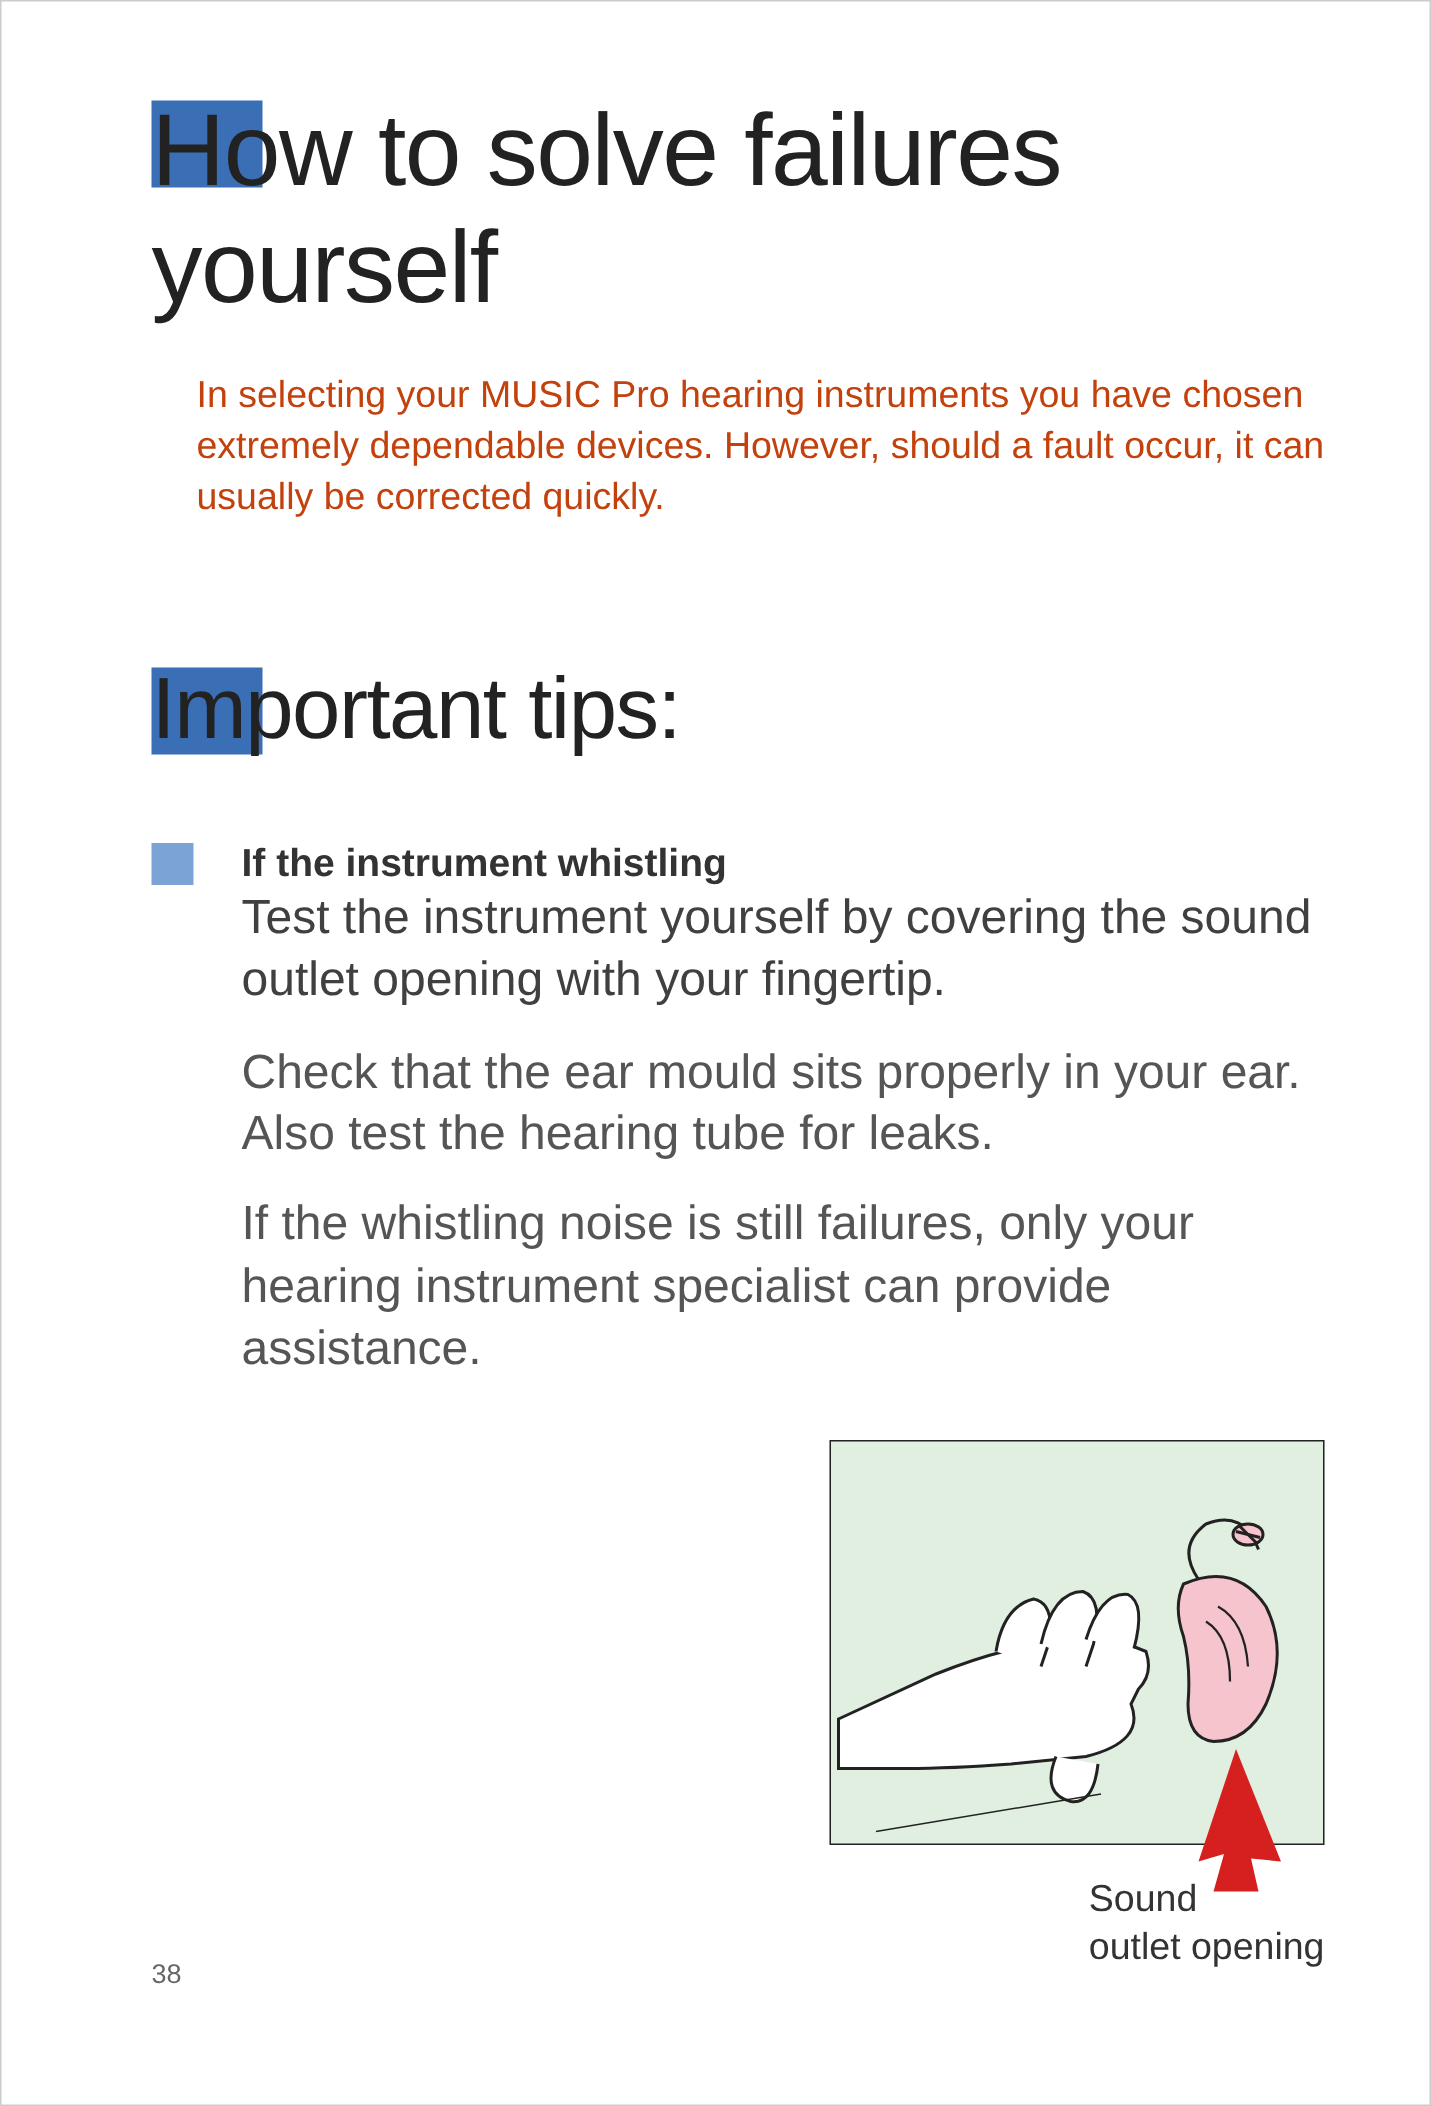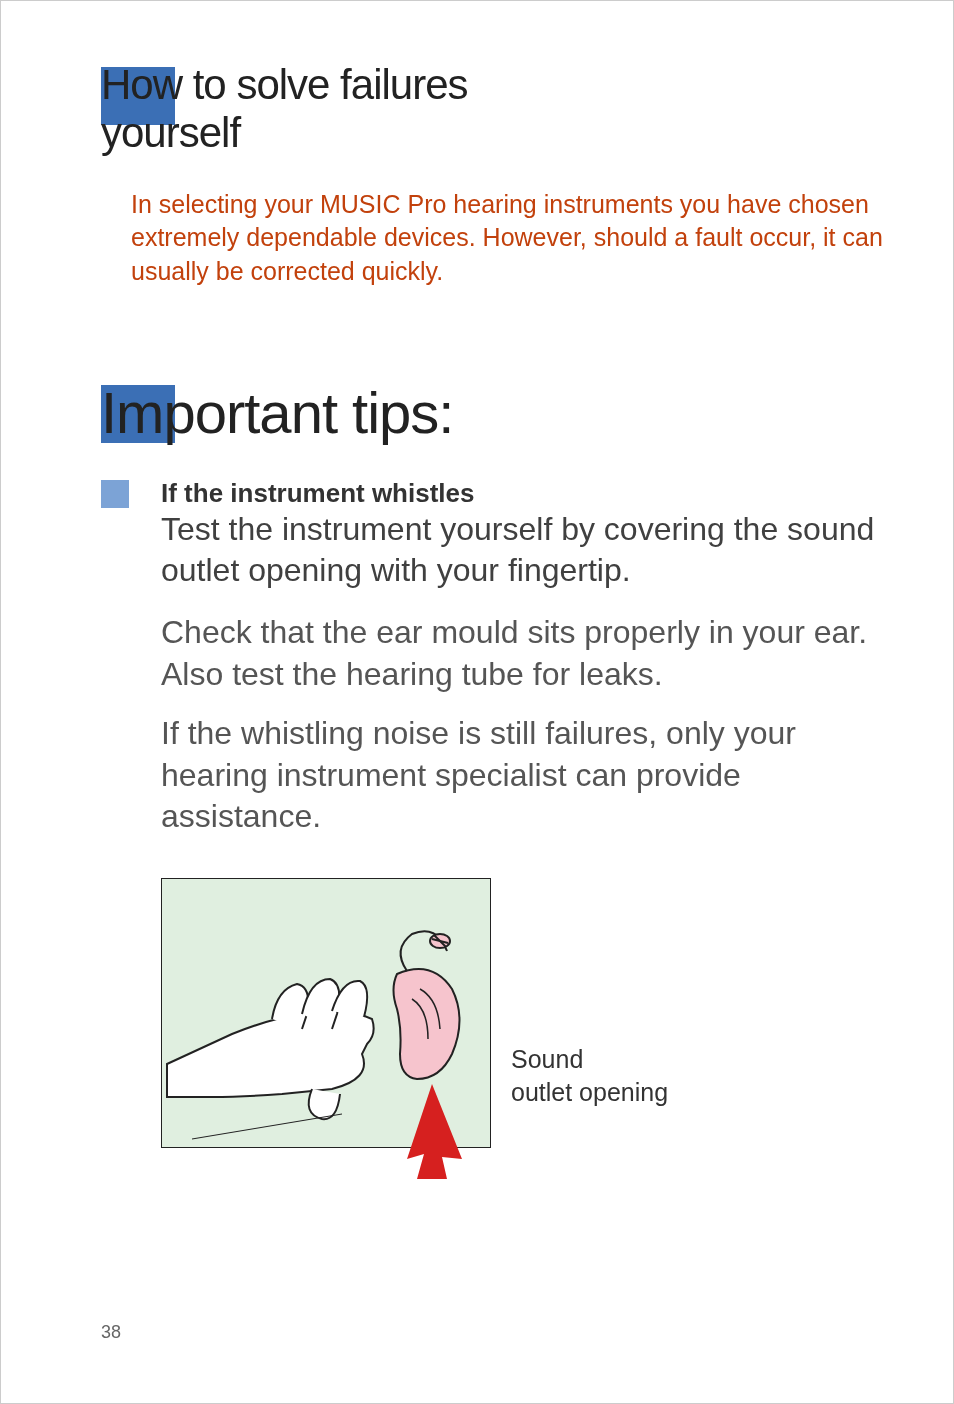--- a/index.html
+++ b/index.html
@@ -22,38 +22,38 @@
     left: 0;
     top: 6px;
     width: 74px;
     height: 58px;
     background: #3b6fb5;
     z-index: 0;
   }
   .h1 {
     position: relative;
     z-index: 1;
-    font-size: 42px;
+    font-size: 68px;
     font-weight: 400;
     line-height: 1.15;
     color: #222;
     letter-spacing: -1px;
     font-family: "Helvetica Neue", Arial, sans-serif;
     font-stretch: condensed;
   }
   .h1 span { display: block; }
   .intro {
     font-size: 25px;
     line-height: 1.35;
     color: #c2410c;
     margin: 20px 0 90px 30px;
   }
   .h2-wrap {
     position: relative;
-    margin-bottom: 32px;
+    margin-bottom: 54px;
   }
   .blue-block-2 {
     position: absolute;
     left: 0;
     top: 6px;
     width: 74px;
     height: 58px;
     background: #3b6fb5;
     z-index: 0;
   }
@@ -96,39 +96,40 @@
     font-size: 32px;
     line-height: 1.3;
     color: #555;
   }
   .figure-row {
     display: flex;
     align-items: flex-end;
     margin-top: 40px;
     margin-left: 60px;
     gap: 20px;
+    flex-direction: column;
   }
   .figure-box {
     width: 330px;
     height: 270px;
     background: #e0efe0;
     border: 1px solid #222;
     position: relative;
     overflow: visible;
   }
   .fig-label {
     font-size: 25px;
     color: #333;
     line-height: 1.3;
     margin-bottom: 40px;
   }
   .page-num {
     position: absolute;
     left: 100px;
-    bottom: 60px;
+    bottom: 76px;
     font-size: 18px;
     color: #666;
   }
 </style>
 </head>
 <body>
 
 <div class="page">
 
   <div class="h1-wrap">
@@ -141,21 +142,21 @@
 
   <p class="intro">In selecting your MUSIC Pro hearing instruments you have chosen extremely dependable devices. However, should a fault occur, it can usually be corrected quickly.</p>
 
   <div class="h2-wrap">
     <div class="blue-block-2"></div>
     <h2 class="h2">Important tips:</h2>
   </div>
 
   <div class="tip-block">
     <div class="blue-bullet"></div>
-    <div class="tip-heading">If the instrument whistles</div>
+    <div class="tip-heading">If the instrument whistling</div>
     <div class="tip-text">Test the instrument yourself by covering the sound outlet opening with your fingertip.</div>
   </div>
 
   <p class="tip-para">Check that the ear mould sits properly in your ear. Also test the hearing tube for leaks.</p>
   <p class="tip-para">If the whistling noise is still failures, only your hearing instrument specialist can provide assistance.</p>
 
   <div class="figure-row">
     <div class="figure-box">
       <svg viewBox="0 0 330 300" width="330" height="300" style="overflow:visible">
 

